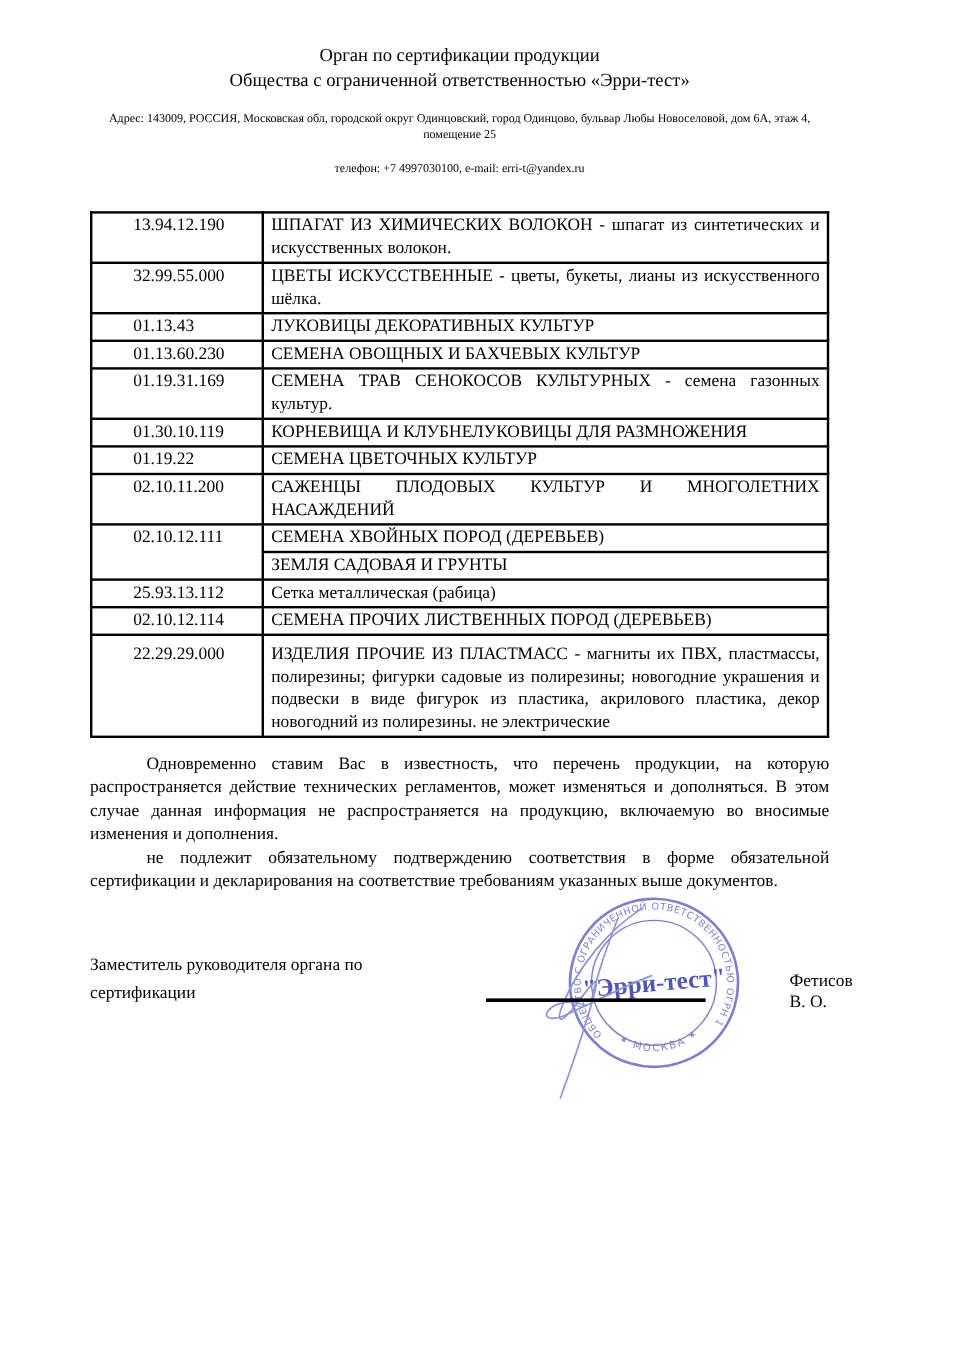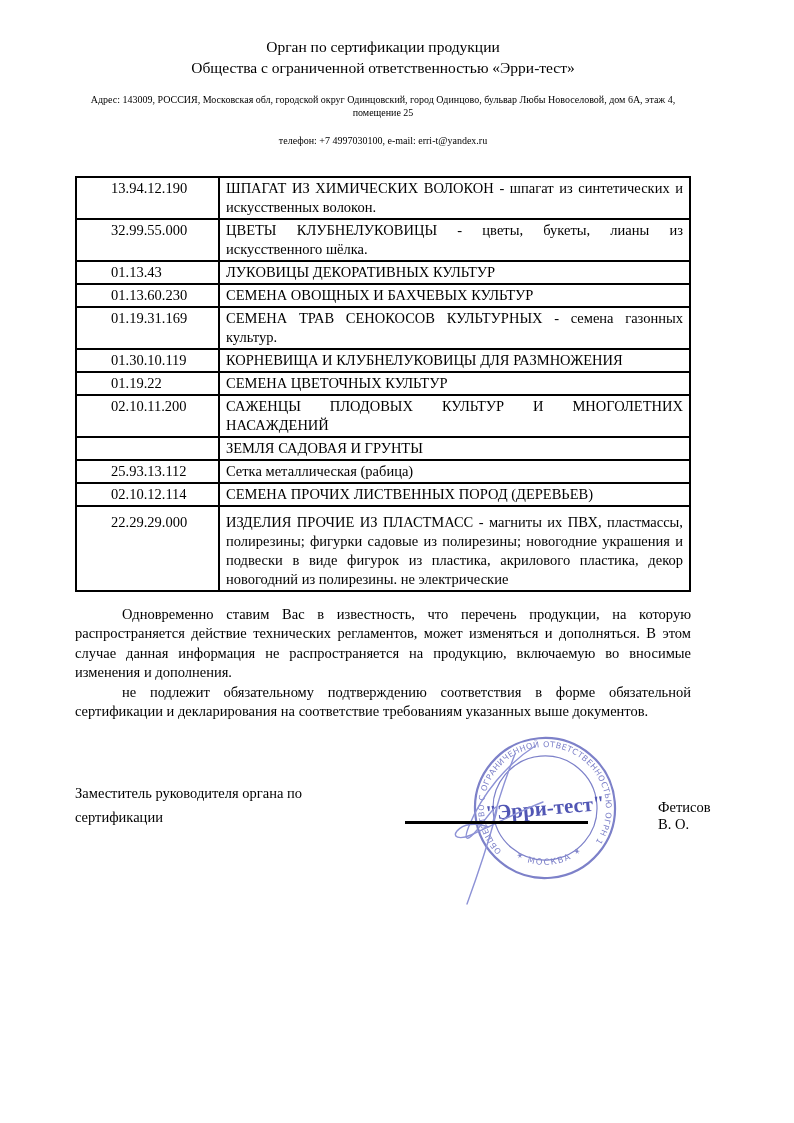--- a/index.html
+++ b/index.html
@@ -21,21 +21,21 @@
   td.desc-cell { text-align: justify; }
   tr.merge-above td.code-cell { border-top: none; }
   tr.merge-below td.code-cell { border-bottom: none; }
   tr.extra-pad td { padding-top: 6px; }
 
   
   #paragraphs { margin-top: 13px; }
   .body-para { margin: 0; font-size: 14.5px; line-height: 19.5px; text-align: justify; text-indent: 47px; }
 
   
-  .sig-block { position: relative; margin-top: 20px; height: 230px; }
+  .sig-block { position: relative; margin-top: 8px; height: 230px; }
   .sig-title { position: absolute; left: 0; top: 39px; width: 290px; font-size: 14.5px; line-height: 24px; }
   .sig-line { position: absolute; left: 330px; top: 79px; width: 183px; height: 3px; background: #000; }
   .sig-name { position: absolute; left: 583px; top: 57px; font-size: 14.5px; }
   .stamp-svg { position: absolute; left: 394px; top: -12px; transform: rotate(-5deg); }
   .autograph-svg { position: absolute; left: 322px; top: -8px; }
 </style>
 </head>
 <body>
 
 <div class="page">
@@ -50,21 +50,21 @@
   </div>
 
   <table class="products">
     <tbody id="product-rows">
         <tr>
       <td class="code-cell">13.94.12.190</td>
       <td class="desc-cell">ШПАГАТ ИЗ ХИМИЧЕСКИХ ВОЛОКОН - шпагат из синтетических и искусственных волокон.</td>
     </tr>
         <tr>
       <td class="code-cell">32.99.55.000</td>
-      <td class="desc-cell">ЦВЕТЫ КЛУБНЕЛУКОВИЦЫ - цветы, букеты, лианы из искусственного шёлка.</td>
+      <td class="desc-cell">ЦВЕТЫ ИСКУССТВЕННЫЕ - цветы, букеты, лианы из искусственного шёлка.</td>
     </tr>
         <tr>
       <td class="code-cell">01.13.43</td>
       <td class="desc-cell">ЛУКОВИЦЫ ДЕКОРАТИВНЫХ КУЛЬТУР</td>
     </tr>
         <tr>
       <td class="code-cell">01.13.60.230</td>
       <td class="desc-cell">СЕМЕНА ОВОЩНЫХ И БАХЧЕВЫХ КУЛЬТУР</td>
     </tr>
         <tr>
@@ -75,20 +75,24 @@
       <td class="code-cell">01.30.10.119</td>
       <td class="desc-cell">КОРНЕВИЩА И КЛУБНЕЛУКОВИЦЫ ДЛЯ РАЗМНОЖЕНИЯ</td>
     </tr>
         <tr>
       <td class="code-cell">01.19.22</td>
       <td class="desc-cell">СЕМЕНА ЦВЕТОЧНЫХ КУЛЬТУР</td>
     </tr>
         <tr>
       <td class="code-cell">02.10.11.200</td>
       <td class="desc-cell">САЖЕНЦЫ ПЛОДОВЫХ КУЛЬТУР И МНОГОЛЕТНИХ НАСАЖДЕНИЙ</td>
+    </tr>
+        <tr class="merge-below">
+      <td class="code-cell">02.10.12.111</td>
+      <td class="desc-cell">СЕМЕНА ХВОЙНЫХ ПОРОД (ДЕРЕВЬЕВ)</td>
     </tr>
         <tr class="merge-above">
       <td class="code-cell"></td>
       <td class="desc-cell">ЗЕМЛЯ САДОВАЯ И ГРУНТЫ</td>
     </tr>
         <tr>
       <td class="code-cell">25.93.13.112</td>
       <td class="desc-cell">Сетка металлическая (рабица)</td>
     </tr>
         <tr>

